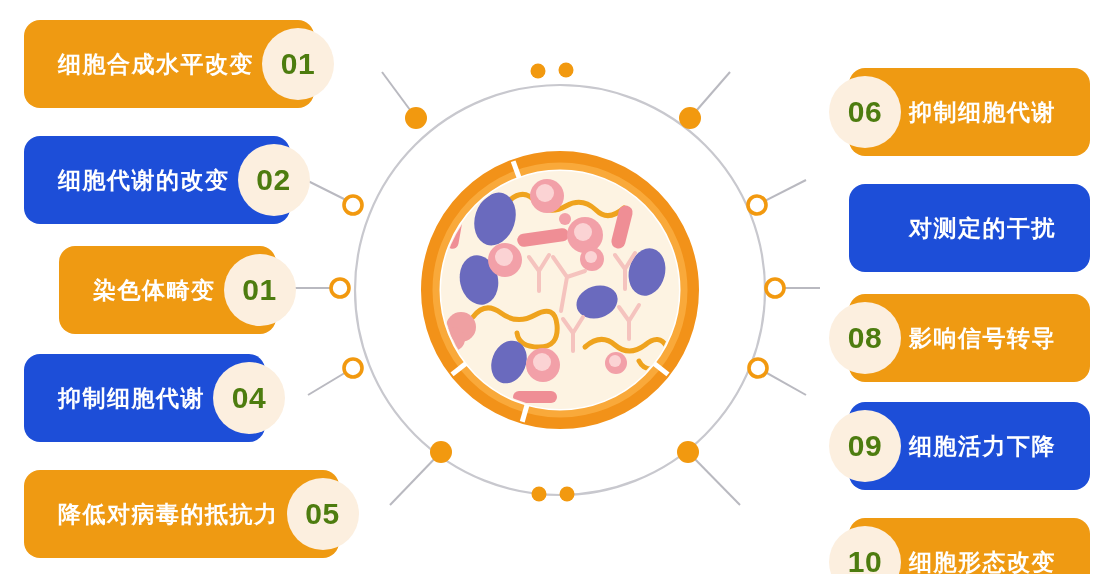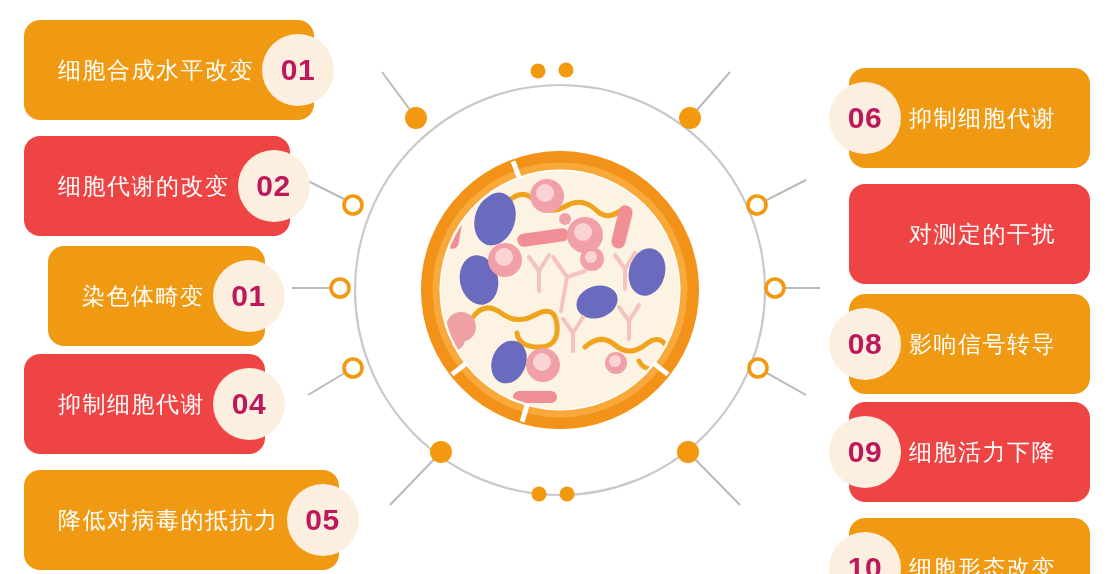--- a/index.html
+++ b/index.html
@@ -14,40 +14,40 @@
 
   
   #ring-svg { position:absolute; left:0; top:0; width:1114px; height:574px; }
 
   
   .item { position:absolute; display:flex; align-items:center; }
   .item.left  { flex-direction:row; }
   .item.right { flex-direction:row;margin-top:48px; }
 
   .pill {
-    height:100px;
+    height:88px;
     border-radius:16px;
     display:flex; align-items:center;
     color:#FFFFFF;
     font-size:23px;
-    font-weight:normal;
+    font-weight:bold;
     letter-spacing:1.5px;
     white-space:nowrap;
     position:relative;
     z-index:1;
   }
   .pill.light { background:#EF9A12; }
-  .pill.dark  { background:#ef4444; }
+  .pill.dark  { background:#1d4ed8; }
 
   .badge {
     width:72px; height:72px;
     border-radius:50%;
     background:#FCEFDF;
     display:flex; align-items:center; justify-content:center;
-    color:#be185d;
+    color:#4d7c0f;
     font-size:30px; font-weight:bold;
     letter-spacing:0.5px;
     position:relative;
     z-index:2;
     flex:0 0 auto;
     text-align:center;
   }
 
   
   .item.left .pill  { padding-left:34px; padding-right:60px; justify-content:flex-end; }
@@ -198,21 +198,21 @@
 
   <div class="item left" style="left:24px; top:136px;">
     <div class="pill dark">
       <span>细胞代谢的改变</span>
     </div>
     <div class="badge">
       <span>02</span>
     </div>
   </div>
 
-  <div class="item left" style="left:8px; top:246px;padding-left:40px;">
+  <div class="item left" style="left:19px; top:246px;padding-left:40px;">
     <div class="pill light">
       <span>染色体畸变</span>
     </div>
     <div class="badge">
       <span>01</span>
     </div>
   </div>
 
   <div class="item left" style="left:24px; top:354px;">
     <div class="pill dark">

